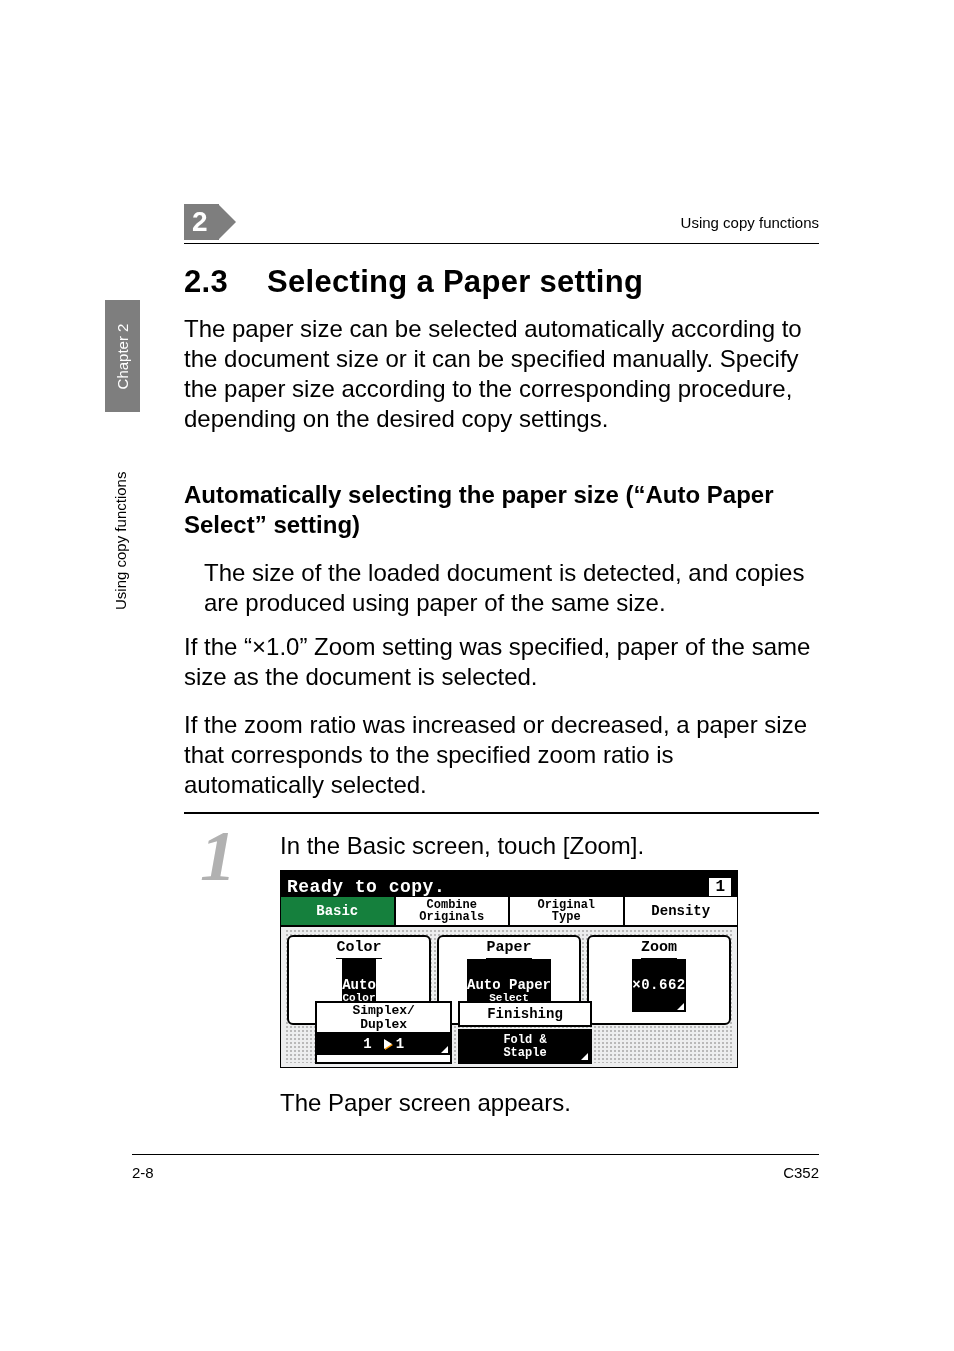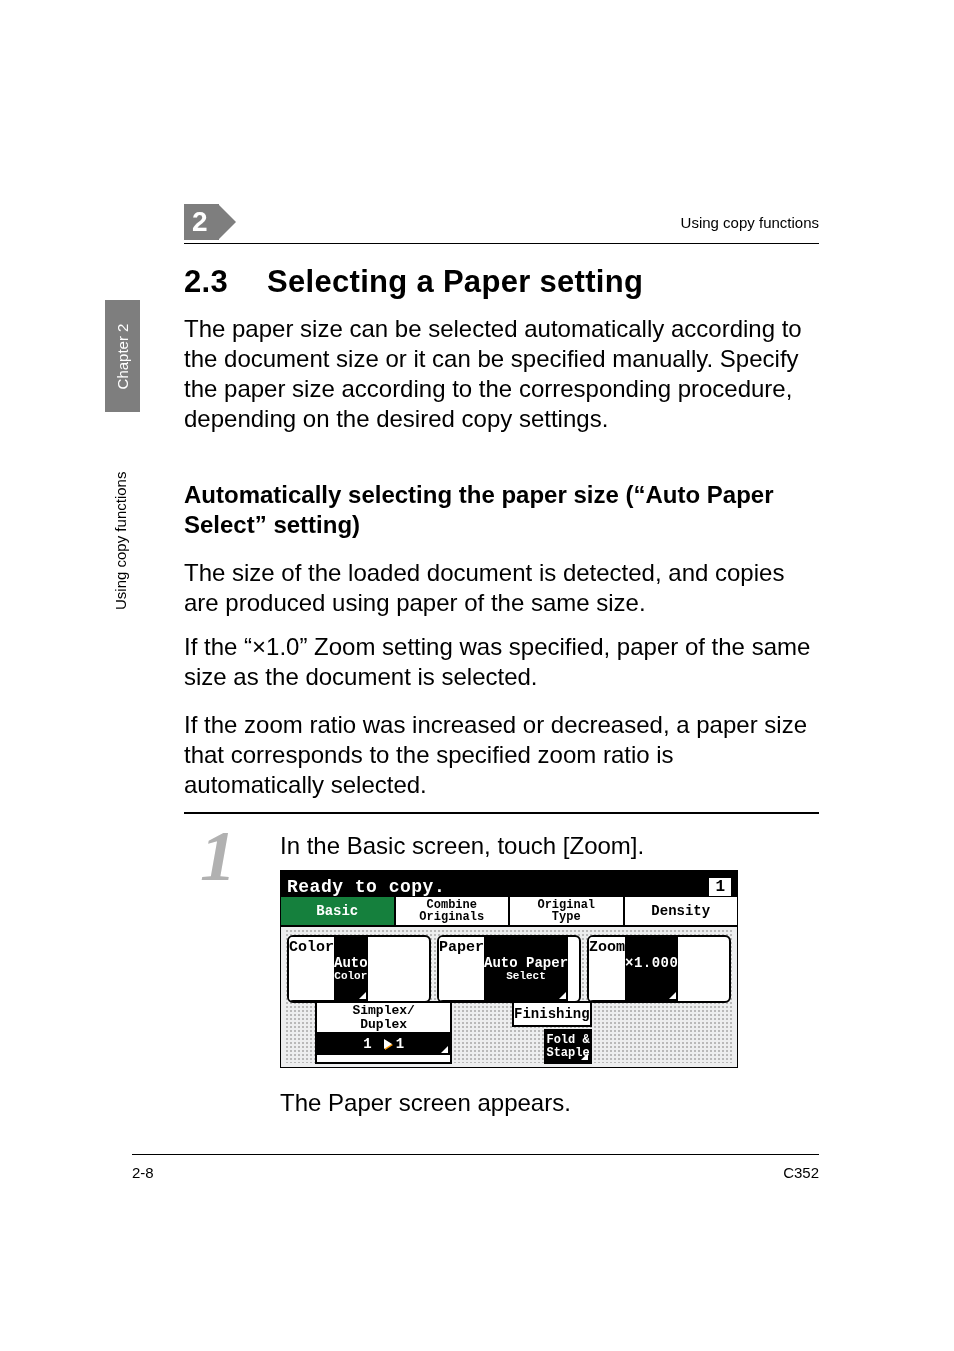--- a/index.html
+++ b/index.html
@@ -16,21 +16,21 @@
 
     
     .section-title { position: absolute; top: 264px; left: 184px; font-size: 31px; font-weight: bold; letter-spacing: 0.3px; }
     .section-title .secnum { margin-right: 39px; }
 
     
     .para { position: absolute; left: 184px; width: 634px; font-size: 24px; line-height: 1.25; }
     #p1 { top: 314px; }
     .subhead { position: absolute; left: 184px; width: 634px; font-size: 24px; font-weight: bold; line-height: 1.25; }
     #sh1 { top: 480px; }
-    #p2 { top: 558px; }
+    #p2 { top: 558px; margin-left: 20px; }
     #p3 { top: 632px; }
     #p4 { top: 710px; }
 
     
     .step-rule { position: absolute; top: 812px; left: 184px; right: 135px; height: 2px; background: #000; }
     .big-step-num { position: absolute; top: 820px; left: 200px; font-family: Georgia, 'Times New Roman', serif; font-style: italic; font-weight: bold; font-size: 72px; color: #b1b1b1; line-height: 1; }
     .step-text { position: absolute; top: 832px; left: 280px; font-size: 24px; }
     .followup { position: absolute; top: 1089px; left: 280px; font-size: 24px; }
 
     
@@ -57,35 +57,35 @@
     .tab { flex: 1; display: flex; flex-direction: column; align-items: center; justify-content: center; font-family: 'Courier New', monospace; font-weight: bold; font-size: 14px; line-height: 1; border-right: 2px solid #000; background: #fff; position: relative; }
     .tab:last-child { border-right: 0; }
     .tab.active { background: #15803d; color: #fff; }
     .tab.double span { font-size: 12px; }
 
     
     .lcd-body { position: absolute; top: 58px; left: 4px; right: 4px; bottom: 4px; background-image: radial-gradient(#b9b9b9 1px, transparent 1px); background-size: 4px 4px; }
     .row { position: absolute; left: 0; right: 0; display: flex; gap: 6px; padding: 0 2px; }
     #r1 { top: 6px; }
     #r2 { top: 72px; }
-    .cell { flex: 1; display: flex; flex-direction: row; background: #fff; border: 2px solid #000; border-radius: 6px; overflow: hidden; }
+    .cell { flex: 1; display: flex; flex-direction: column; background: #fff; border: 2px solid #000; border-radius: 6px; overflow: hidden; align-items: center; }
     .cell .hd { font-family: 'Courier New', monospace; font-weight: bold; font-size: 15px; color:#000; background:#fff; text-align: center; padding: 2px 0; border-bottom: 1px solid #000; }
     .cell .val { font-family: 'Courier New', monospace; font-weight: bold; font-size: 14px; color:#fff; background:#000; text-align: center; padding: 19px 0; line-height: 1.05; position: relative; }
     .cell .val .sub { display: block; font-size: 11px; }
     .corner { position: absolute; right: 2px; bottom: 2px; width: 0; height: 0; border-left: 7px solid transparent; border-bottom: 7px solid #fff; }
     .zoom-val-big { font-size: 16px; letter-spacing: 0.5px; }
 
     
     .simplex-box { flex: 1; display: flex; flex-direction: column; background: #fff; border: 2px solid #000; overflow: hidden; margin-left: 28px; }
     .simplex-box .hd2 { font-family: 'Courier New', monospace; font-weight: bold; font-size: 13px; text-align: center; background:#fff; border-bottom: 1px solid #000; line-height: 1.05; padding: 1px 0; }
     .simplex-box .val2 { font-family: 'Courier New', monospace; font-weight: bold; font-size: 14px; color:#fff; background:#000; text-align: center; padding: 3px 0; position: relative; display: flex; justify-content: center; align-items: center; gap: 6px; }
     .arrow-icon { width: 0; height: 0; border-left: 8px solid #fff; border-top: 5px solid transparent; border-bottom: 5px solid transparent; display: inline-block; }
     .arrow-icon-shadow { width: 0; height: 0; border-left: 8px solid #ff9900; border-top: 5px solid transparent; border-bottom: 5px solid transparent; display: inline-block; position: absolute; transform: translate(1px,1px); }
 
-    .finishing-col { flex: 1; display: flex; flex-direction: column; gap: 2px; align-items: flex-end; }
+    .finishing-col { flex: 1; display: flex; flex-direction: column; gap: 2px; }
     .fin-btn { background: #fff; border: 2px solid #000; font-family: 'Courier New', monospace; font-weight: bold; font-size: 14px; text-align: center; padding: 3px 0; position: relative; }
     .fin-btn.dark { background:#000; color:#fff; font-size: 12px; line-height: 1.05; }
 
     .blank-cell { flex: 1; }
   </style>
 </head>
 <body>
 
 <div class="header-row">
   <div class="chapter-badge">
@@ -153,21 +153,21 @@
         <div class="hd">Paper</div>
         <div class="val">
           <span>Auto Paper</span>
           <span class="sub">Select</span>
           <span class="corner"></span>
         </div>
       </div>
       <div class="cell">
         <div class="hd">Zoom</div>
         <div class="val zoom-val-big">
-          <span>×1.000</span>
+          <span>×0.662</span>
           <span class="corner"></span>
         </div>
       </div>
     </div>
 
     <div class="row" id="r2">
       <div class="simplex-box">
         <div class="hd2">
           <span>Simplex/</span><br>
           <span>Duplex</span>

